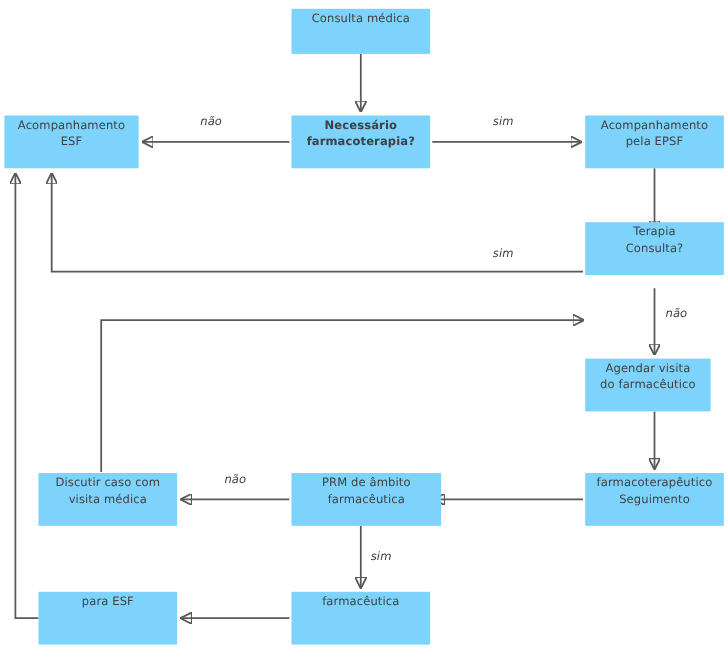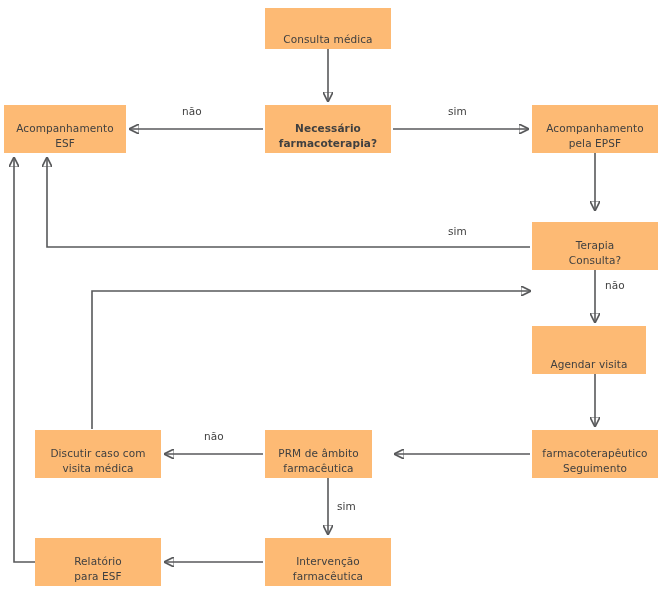--- a/index.html
+++ b/index.html
@@ -13,42 +13,43 @@
   }
   #canvas {
     position: relative;
     width: 662px;
     height: 597px;
     background: #ffffff;
     overflow: hidden;
   }
   .node {
     position: absolute;
-    background: #fdba74;
+    background: #7dd3fc;
     color: #404040;
     display: flex;
-    align-items: flex-end;
+    align-items: flex-start;
     justify-content: center;
     text-align: center;
     font-size: 10.5px;
     line-height: 1.45;
     letter-spacing: 0.1px;
     box-sizing: border-box;
     padding: 2px 4px;
   }
   .node span {
     display: block;
     width: 100%;
   }
   .edge-label {
     position: absolute;
     font-size: 10.5px;
     color: #404040;
     letter-spacing: 0.1px;
     white-space: nowrap;
+    font-style: italic;
   }
   svg.wires {
     position: absolute;
     left: 0;
     top: 0;
     width: 662px;
     height: 597px;
     pointer-events: none;
   }
   svg.wires path, svg.wires line {
@@ -116,64 +117,63 @@
     </span>
   </div>
 
   <div class="node" style="left:532px; top:105px; width:126px; height:48px;">
     <span>
       <span>Acompanhamento</span>
       <span>pela EPSF</span>
     </span>
   </div>
 
-  <div class="node" style="left:532px; top:222px; width:126px; height:48px;">
+  <div class="node" style="left:532px; top:202px; width:126px; height:48px;">
     <span>
       <span>Terapia</span>
       <span>Consulta?</span>
     </span>
   </div>
 
   <div class="node" style="left:532px; top:326px; width:114px; height:48px;">
     <span>
       <span>Agendar visita</span>
+      <span>do farmacêutico</span>
     </span>
   </div>
 
   <div class="node" style="left:532px; top:430px; width:126px; height:48px;">
     <span>
       <span>farmacoterapêutico</span>
       <span>Seguimento</span>
     </span>
   </div>
 
-  <div class="node" style="left:265px; top:430px; width:107px; height:48px;">
+  <div class="node" style="left:265px; top:430px; width:136px; height:48px;">
     <span>
       <span>PRM de âmbito</span>
       <span>farmacêutica</span>
     </span>
   </div>
 
   <div class="node" style="left:35px; top:430px; width:126px; height:48px;">
     <span>
       <span>Discutir caso com</span>
       <span>visita médica</span>
     </span>
   </div>
 
   <div class="node" style="left:265px; top:538px; width:126px; height:48px;">
     <span>
-      <span>Intervenção</span>
       <span>farmacêutica</span>
     </span>
   </div>
 
   <div class="node" style="left:35px; top:538px; width:126px; height:48px;">
     <span>
-      <span>Relatório</span>
       <span>para ESF</span>
     </span>
   </div>
 
   <div class="edge-label" style="left:182px; top:105px;">não</div>
 
   <div class="edge-label" style="left:448px; top:105px;">sim</div>
 
   <div class="edge-label" style="left:448px; top:225px;">sim</div>
 

